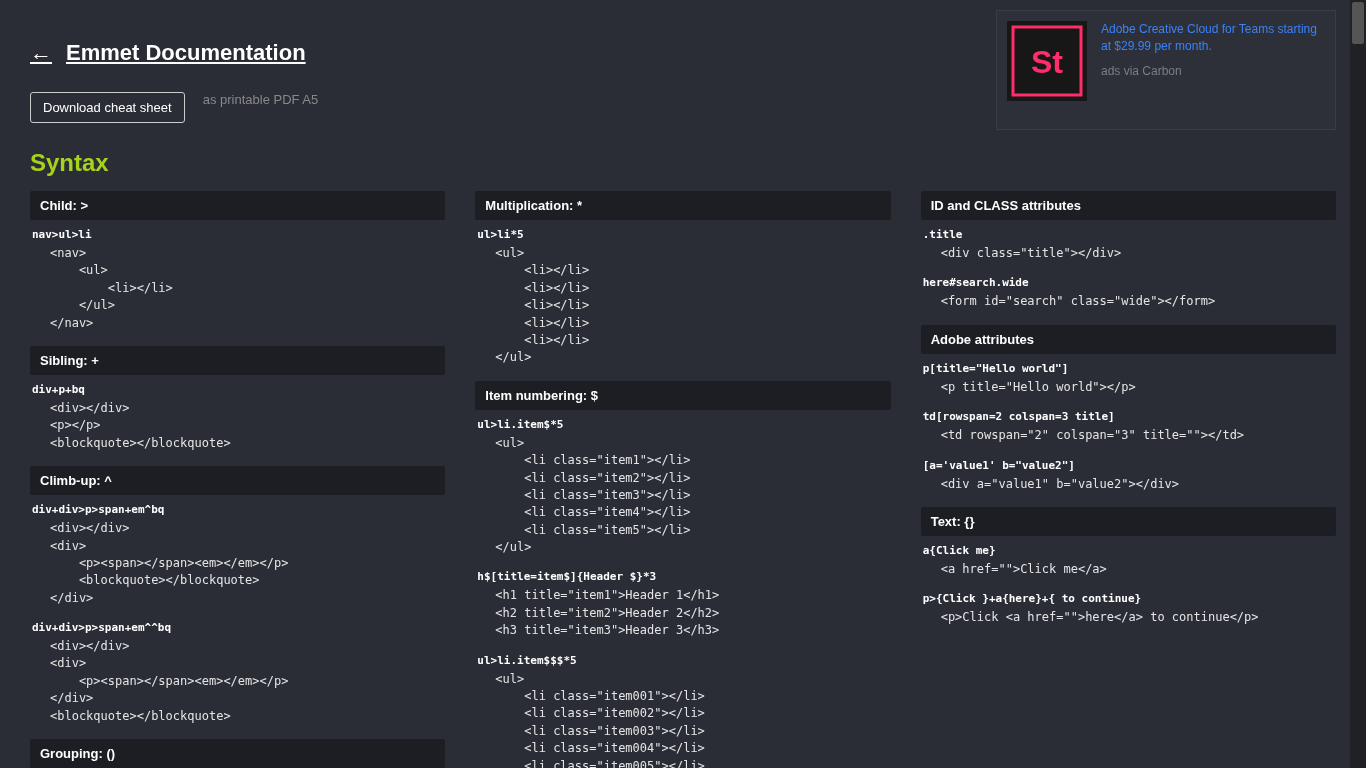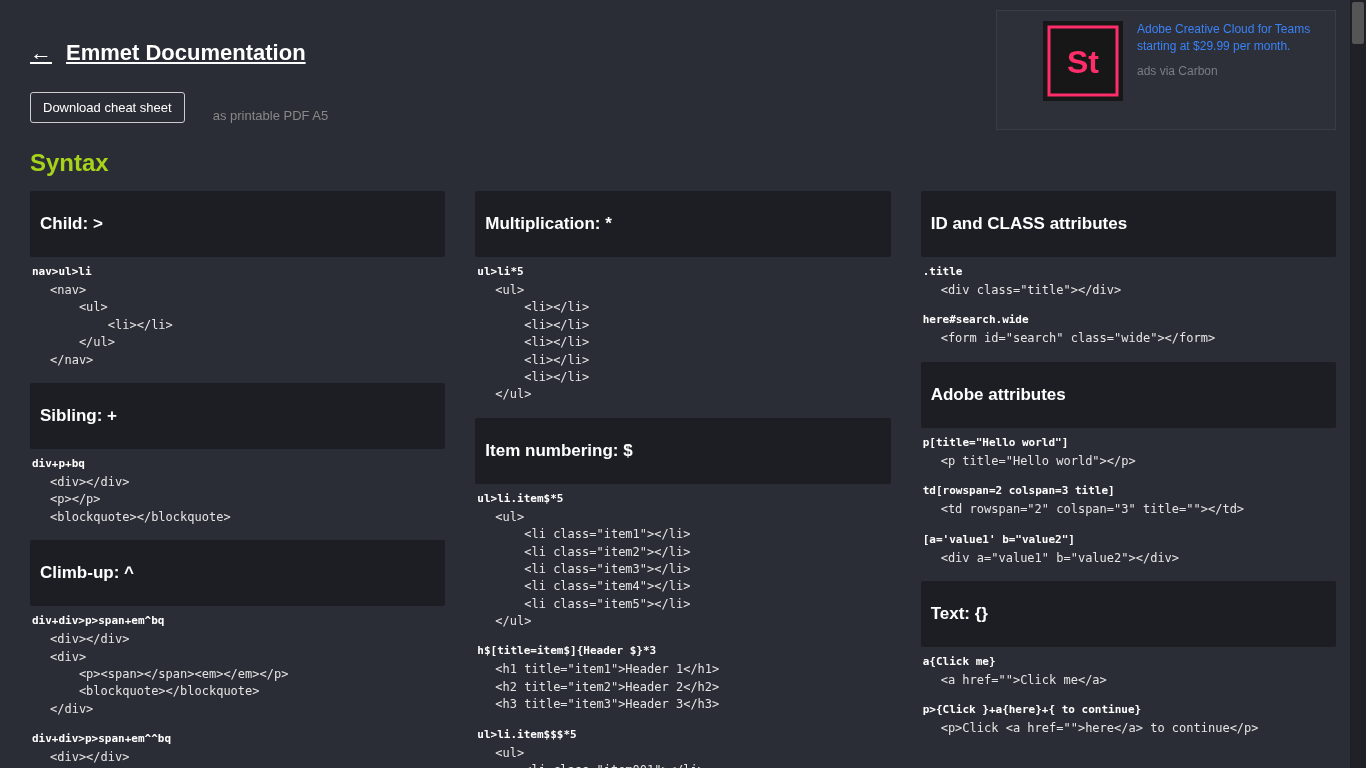--- a/index.html
+++ b/index.html
@@ -29,60 +29,60 @@
   .ad-box {
     position: absolute; right: 0; top: -10px;
     width: 340px; height: 120px;
     border: 1px solid #3a3d45;
     background: #2d3038;
     padding: 10px 14px 10px 10px;
     display: flex; gap: 14px;
   }
   .ad-icon {
     width: 80px; height: 80px; flex: none;
-    display: flex; justify-content: center; margin-left: 36px;
+    display: flex; justify-content: center;
   }
   .ad-icon svg { display: block; }
   .ad-text { font-size: 12px; line-height: 1.4; }
   .ad-text a { color: #3b82f6; text-decoration: none; display: block; margin-bottom: 8px; }
   .ad-text .via { color: #7a7d85; }
 
   
   .back-link {
     display: inline-flex; align-items: center; gap: 14px;
     margin-top: 20px; margin-bottom: 26px;
     color: #fff; font-size: 22px; font-weight: bold;
     text-decoration: underline;
   }
   .back-arrow { text-decoration: none; display: inline-block; }
 
   
-  .dl-row { display: flex; align-items: flex-end; gap: 28px; margin-bottom: 26px; }
+  .dl-row { display: flex; align-items: flex-start; gap: 18px; margin-bottom: 26px; }
   .dl-btn {
     border: 1px solid #ccc; background: transparent; color: #fff;
     padding: 7px 12px; font-size: 13px; border-radius: 3px;
     cursor: pointer;
   }
   .dl-note { color: #888; font-size: 13px; }
 
   
   .section-title {
     color: #a6d31a; font-size: 24px; font-weight: bold;
     margin-bottom: 14px;
   }
 
   
   .columns { display: flex; gap: 30px; align-items: flex-start; }
   .col { flex: 1; min-width: 0; }
 
   
   .cheat-heading {
     background: #1c1e24;
-    color: #fff; font-size: 17px; font-weight: bold;
-    padding: 23px 10px;
+    color: #fff; font-size: 13px; font-weight: bold;
+    padding: 7px 10px;
     margin-bottom: 8px;
     border-radius: 2px;
   }
   .snippet { margin-bottom: 14px; padding-left: 2px; }
   .abbr {
     color: #fff; font-size: 11px; font-weight: bold;
     margin-bottom: 4px;
     font-family: Menlo, Consolas, monospace;
   }
   .expansion {

